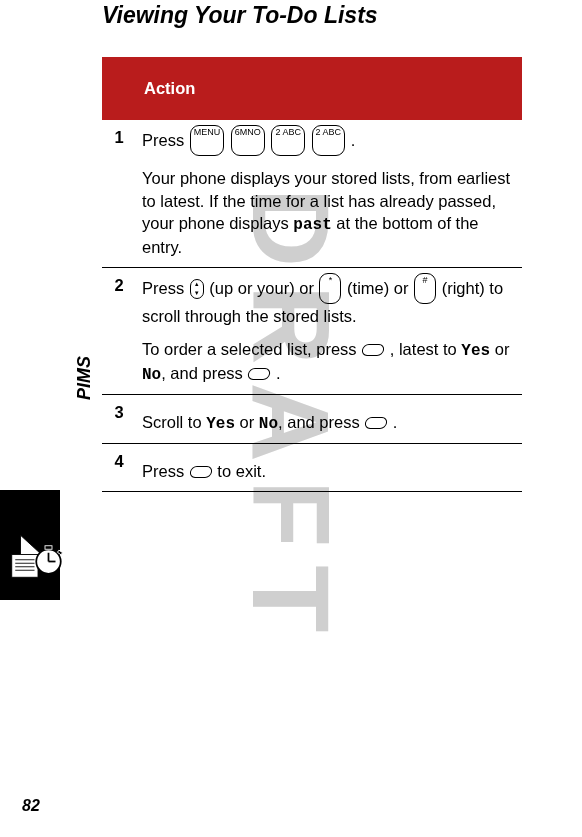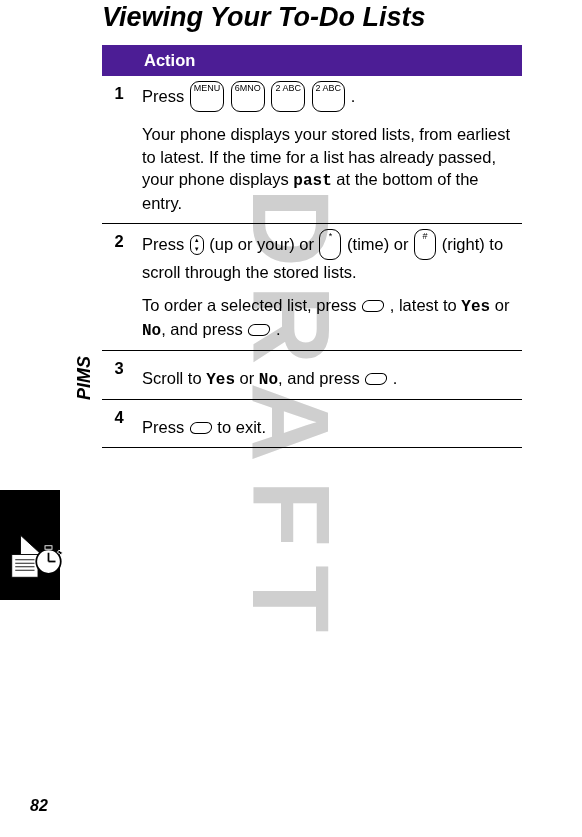--- a/index.html
+++ b/index.html
@@ -24,40 +24,40 @@
     white-space: nowrap;
   }
   .page {
     position: relative;
     z-index: 1;
     padding: 2px 60px 0 102px;
   }
   h2.section-title {
     font-style: italic;
     font-weight: 700;
-    font-size: 27px;
-    margin-bottom: 12px;
+    font-size: 23px;
+    margin-bottom: 28px;
   }
   p.intro {
     font-size: 17px;
     line-height: 1.35;
     margin-bottom: 14px;
   }
   table.action-table {
     width: 100%;
     border-collapse: collapse;
     font-size: 16.5px;
     line-height: 1.38;
   }
   table.action-table thead th {
-    background: #4c1d95;
+    background: #b91c1c;
     color: #fff;
     font-weight: 700;
     text-align: left;
-    padding: 4px 8px;
+    padding: 20px 8px;
   }
   table.action-table thead th.numcol { width: 34px; }
   table.action-table tbody tr td {
     border-bottom: 1px solid #000;
     padding: 6px 6px 8px 6px;
     vertical-align: top;
   }
   table.action-table tbody tr td.num { font-weight: 700; text-align: center; }
   table.action-table tbody tr td p { margin-bottom: 10px; }
   table.action-table tbody tr td p:last-child { margin-bottom: 0; margin-top: 10px; }
@@ -124,21 +124,21 @@
   }
   .tab svg {
     position: absolute;
     left: 10px;
     bottom: 14px;
     width: 56px;
     height: 56px;
   }
   .page-number {
     position: absolute;
-    left: 30px;
+    left: 22px;
     bottom: 22px;
     font-weight: 700;
     font-style: italic;
     font-size: 16px;
     z-index: 1;
   }
 </style>
 </head>
 <body>
 

